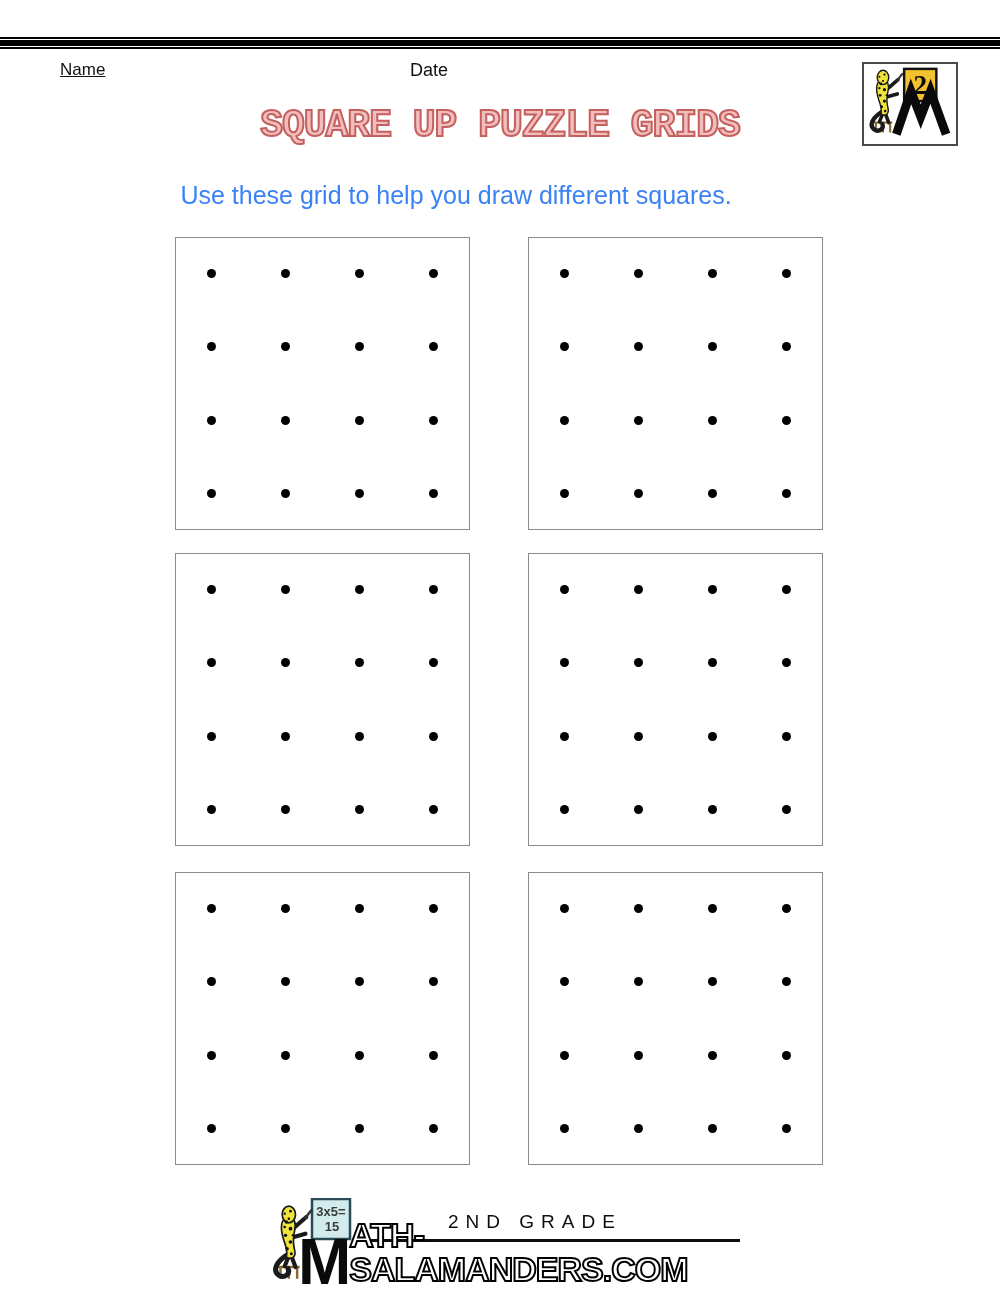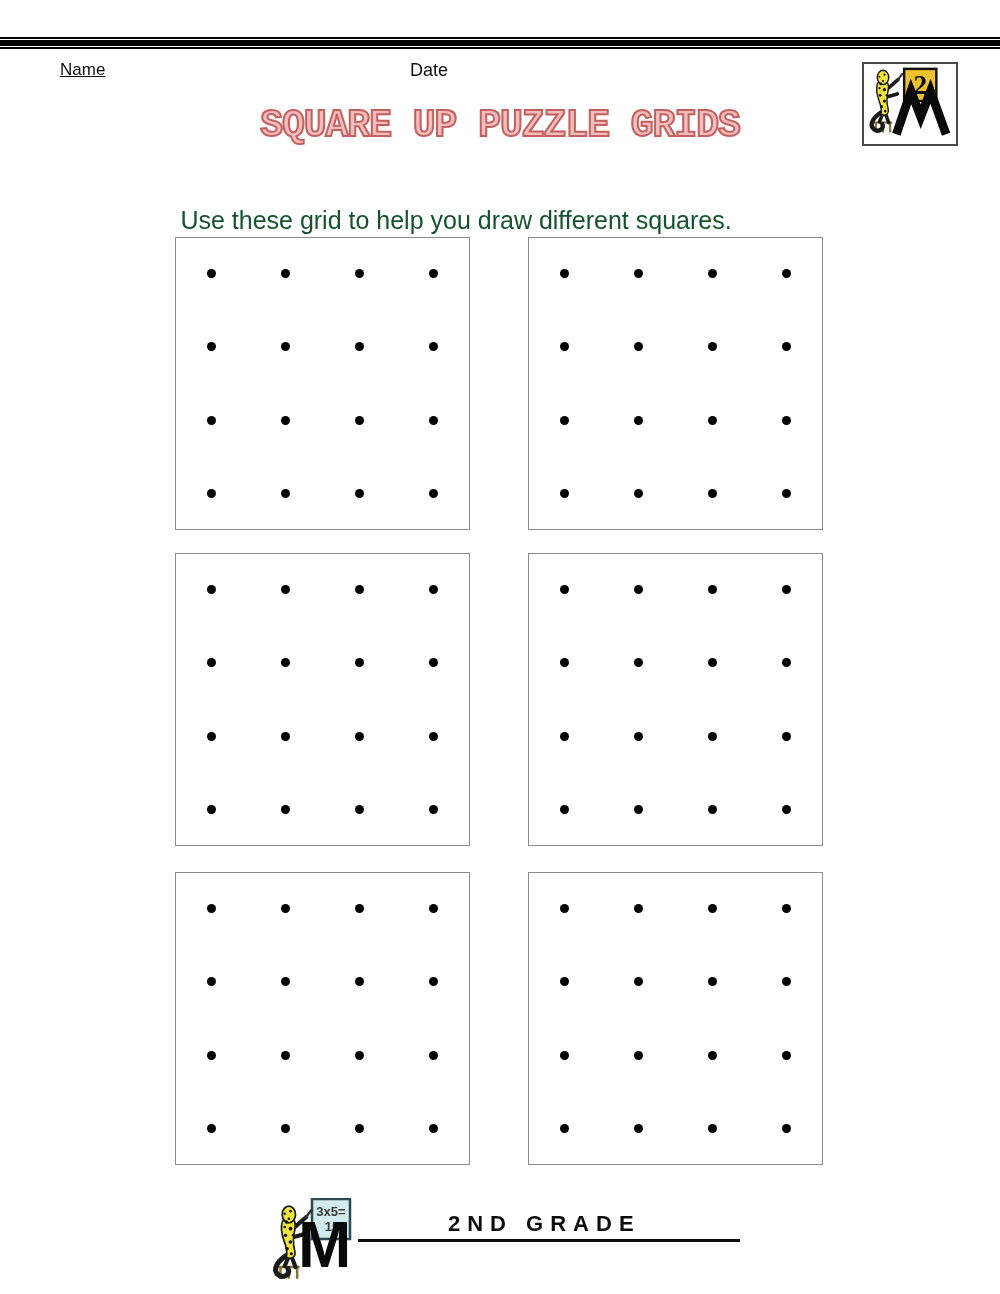--- a/index.html
+++ b/index.html
@@ -23,21 +23,21 @@
   .name-label{position:absolute;left:60px;top:60px;font-size:17px;text-decoration:underline;}
   .date-label{position:absolute;left:410px;top:60px;font-size:18px;}
 
   .page-title{
     position:absolute;left:0;top:104px;width:1000px;text-align:center;
     font-size:38px;font-weight:bold;letter-spacing:-1px;
     color:var(--title-fill);font-family:Liberation Mono, monospace;-webkit-text-stroke:2px var(--title-outline);
   }
   .instruction{
     position:absolute;left:0;top:181px;width:912px;text-align:center;
-    font-size:25px;color:#14532d;margin-top:25px;
+    font-size:25px;color:#3b82f6;
   }
 
   
   .logo-box{
     position:absolute;left:862px;top:62px;width:96px;height:84px;
     border:2px solid #4a4a4a;background:#fff;
   }
   .logo-box svg{width:100%;height:100%;display:block;}
 
   
@@ -51,21 +51,21 @@
   .dot-area{
     position:absolute;inset:31px;display:flex;flex-direction:column;justify-content:space-between;
   }
   .dot-row{display:flex;justify-content:space-between;}
   .dot{width:9px;height:9px;border-radius:50%;background:var(--dot-color);}
 
   
   .footer{position:absolute;left:268px;top:1198px;width:482px;height:90px;}
   .f-sala{position:absolute;left:0;top:0;width:86px;height:88px;}
   .f-grade{
-    position:absolute;left:180px;top:13px;font-size:22px;font-weight:bold;
+    position:absolute;left:180px;top:13px;font-size:19px;font-weight:normal;
     letter-spacing:7px;color:#0d0d0d;
   }
   .f-line{position:absolute;left:90px;top:41px;width:382px;height:3px;background:#0d0d0d;}
   .f-wordmark{position:absolute;left:30px;top:20px;display:flex;align-items:flex-end;}
   .f-m{font-size:64px;font-weight:bold;line-height:0.85;letter-spacing:-2px;color:#0a0a0a;}
   .f-rest{
     font-size:34px;font-weight:bold;line-height:1;letter-spacing:-1px;
     color:#ffffff;-webkit-text-stroke:2px #000;padding-bottom:3px;
   }
 </style>
@@ -299,14 +299,15 @@
   <svg class="f-sala" viewBox="0 0 86 88">
     <rect x="44" y="1" width="38" height="40" fill="#d2ebec" stroke="#2a4a55" stroke-width="2.5"></rect>
     <text x="63" y="18" text-anchor="middle" font-size="13" font-weight="bold" fill="#3a3a3a">3x5=</text>
     <text x="64" y="33" text-anchor="middle" font-size="13" font-weight="bold" fill="#3a3a3a">15</text>
     <use href="#sala" x="0" y="2" width="50" height="84"></use>
   </svg>
   <div class="f-grade">2ND GRADE</div>
   <div class="f-line"></div>
   <div class="f-wordmark">
     <span class="f-m">M</span>
+      <span class="f-rest">ATH-SALAMANDERS.COM</span>
   </div>
 </div>
 
 </body></html>

